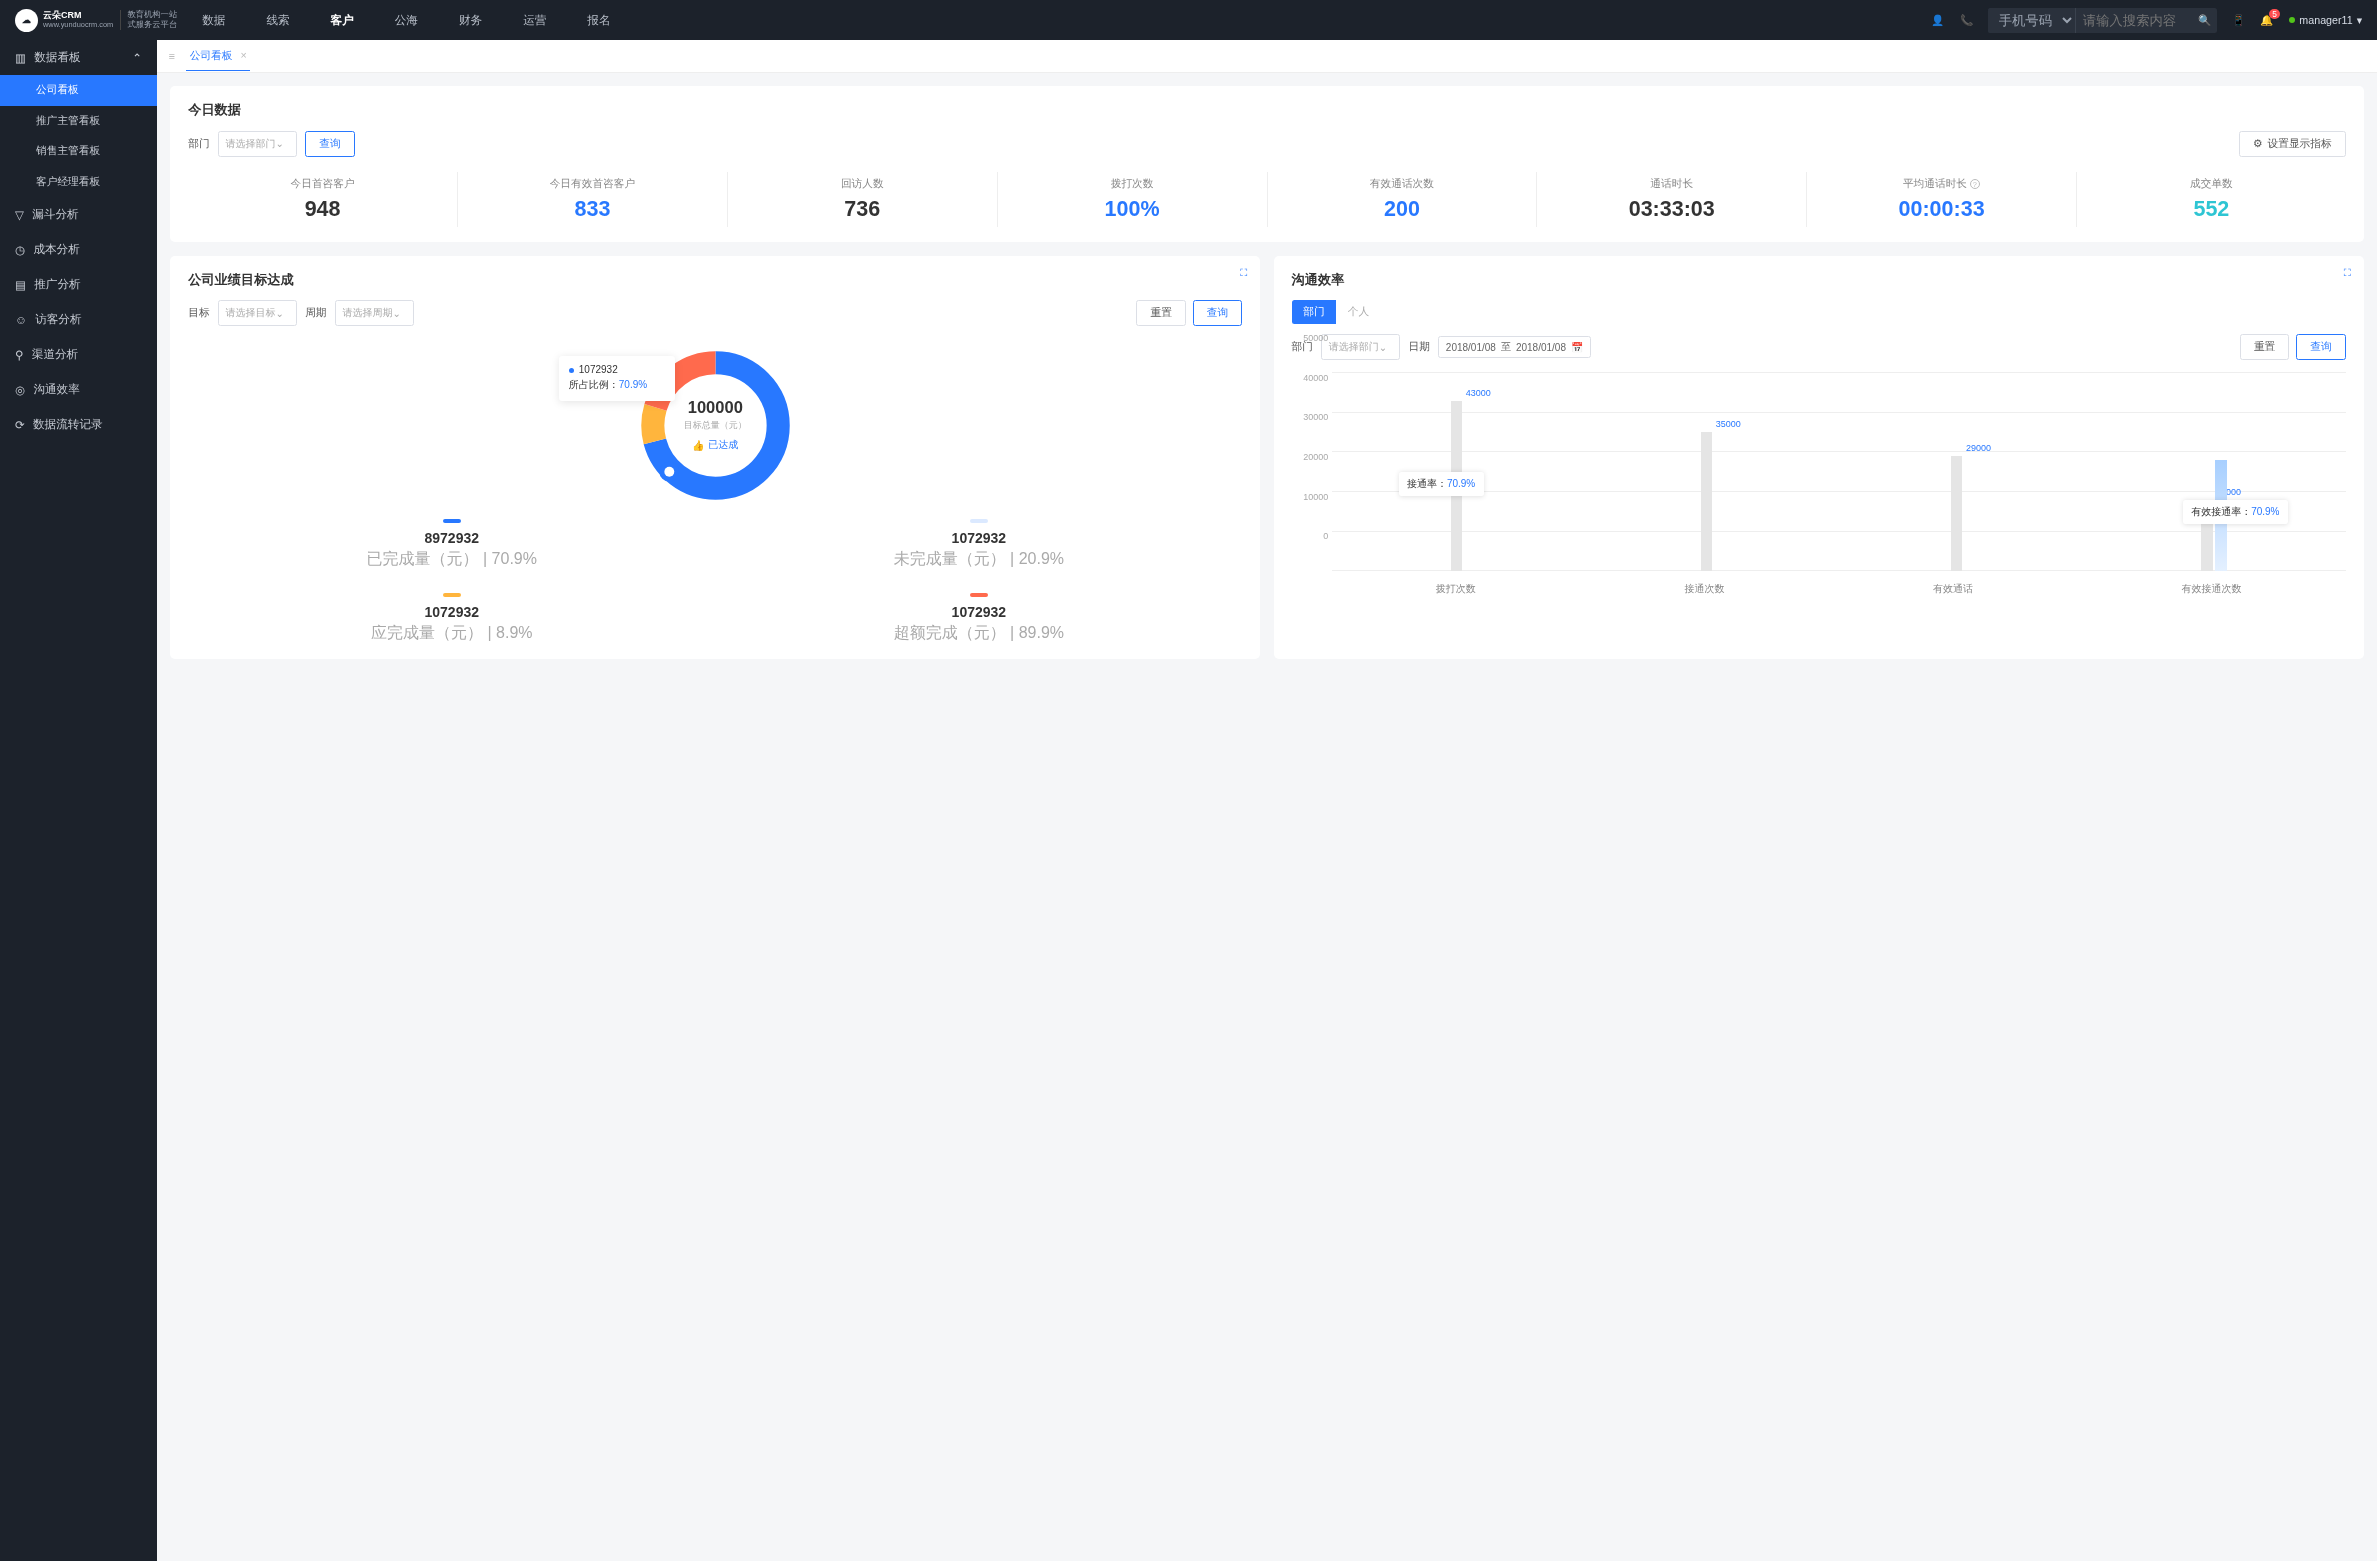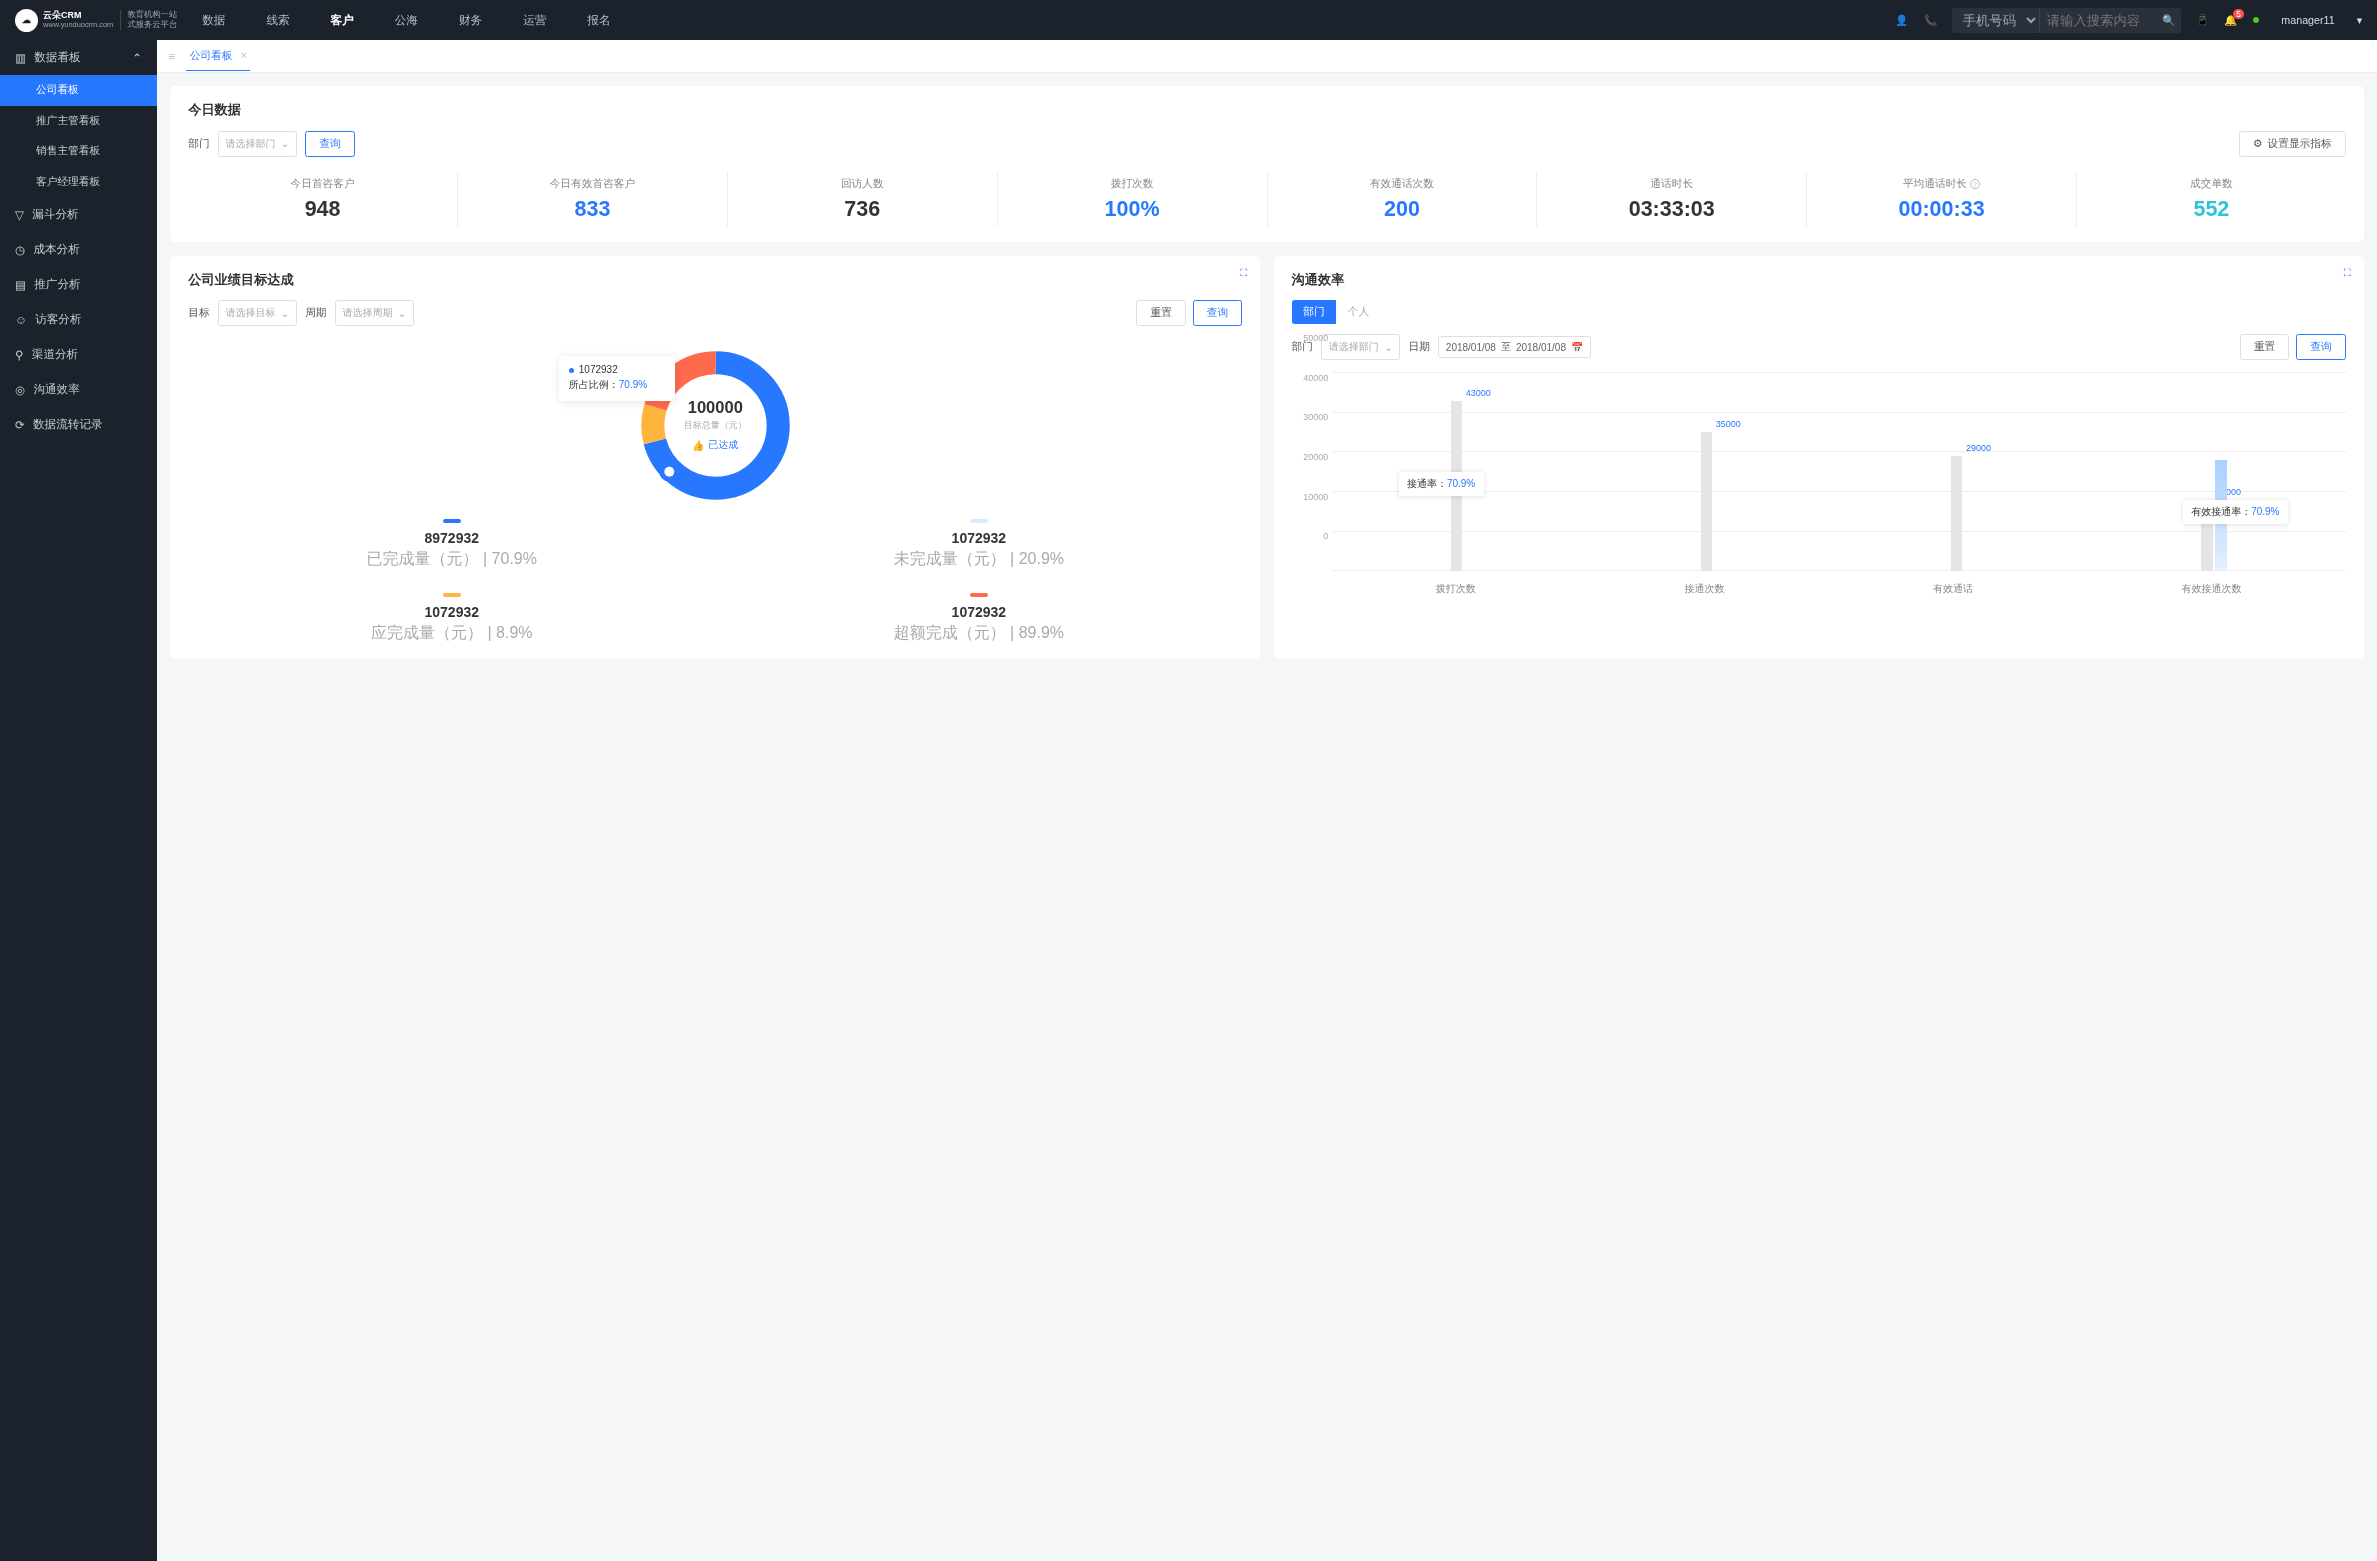--- a/index.html
+++ b/index.html
@@ -10,36 +10,36 @@
 .topnav{display:flex;gap:41px}
 .topnav span{cursor:pointer;font-size:11.6px}
 .topnav .active{color:#fff;font-weight:600}
 .top-right{margin-left:auto;display:flex;align-items:center;gap:15px}
 .search{display:flex;align-items:center;background:#2a313c;border-radius:2.5px;overflow:hidden;height:25px}
 .search select{background:#2a313c;border:none;color:#9aa3b0;padding:0 6.6px;height:25px;border-right:0.8px solid #3a424e}
 .search input{background:#2a313c;border:none;color:#9aa3b0;padding:0 6.6px;width:116px;height:27px;outline:none}
 .search .sicon{width:25px;text-align:center;color:#9aa3b0}
 .badge{position:relative}
 .badge .dot{position:absolute;top:-5px;right:-6.6px;background:#ff4d4f;color:#fff;border-radius:6.6px;font-size:8.3px;padding:0 3.3px;min-width:11.6px;text-align:center}
-.user{display:flex;align-items:center;gap:22px;font-size:10.7px;color:#d7dde6}
+.user{display:flex;align-items:center;gap:4px;font-size:10.7px;color:#d7dde6}
 .user .st{width:6.6px;height:6.6px;background:#52c41a;border-radius:50%}
 .container{display:flex;height:calc(100vh - 40px)}
 .side{width:157px;background:#1c222b;color:#c7ccd4;overflow-y:auto}
 .side-group{display:flex;align-items:center;padding:10px 15px;gap:8.3px;cursor:pointer;font-size:11.6px}
 .side-sub{padding:8.3px 15px 8.3px 36px;cursor:pointer;font-size:10.7px}
 .side-sub.active{background:#2878ff;color:#fff}
 .main{flex:1;overflow:auto}
 .tabs{height:33px;background:#fff;display:flex;align-items:center;padding:0 11.6px;gap:11.6px;border-bottom:0.8px solid #eee}
 .tabline{border-bottom:1.7px solid #2878ff;padding:7.4px 3.3px;color:#2878ff;font-size:10.7px}
 .content{padding:13.2px}
 .card{background:#fff;border-radius:5px;padding:15px 18px;margin-bottom:13.2px}
 .card-title{font-size:13.2px;font-weight:600;margin-bottom:11.6px}
 .row{display:flex;align-items:center;gap:8.3px;margin-bottom:13.2px}
 .label{color:#555;font-size:10.7px}
-.sel{border:0.8px solid #dcdfe6;border-radius:2.5px;padding:5px 6.6px;color:#aaa;font-size:10px;background:#fff;display:flex;align-items:center;min-width:79px;justify-content:space-between}
+.sel{border:0.8px solid #dcdfe6;border-radius:2.5px;padding:5px 6.6px;color:#aaa;font-size:10px;background:#fff;display:flex;align-items:center;min-width:79px;justify-content:flex-start}
 .btn{border:0.8px solid #dcdfe6;border-radius:2.5px;padding:5px 13.2px;background:#fff;cursor:pointer;font-size:10.7px;color:#555}
 .btn-primary{color:#2878ff;border-color:#2878ff}
 .stats{display:flex}
 .stat{flex:1;text-align:center;padding:5px 0;border-right:0.8px solid #eee}
 .stat:last-child{border-right:none}
 .stat-label{color:#888;font-size:10.7px;margin-bottom:6.6px}
 .stat-value{font-size:21.5px;font-weight:700}
 .blue{color:#2878ff}
 .cyan{color:#2ec5d3}
 .cols{display:flex;gap:13.2px}

